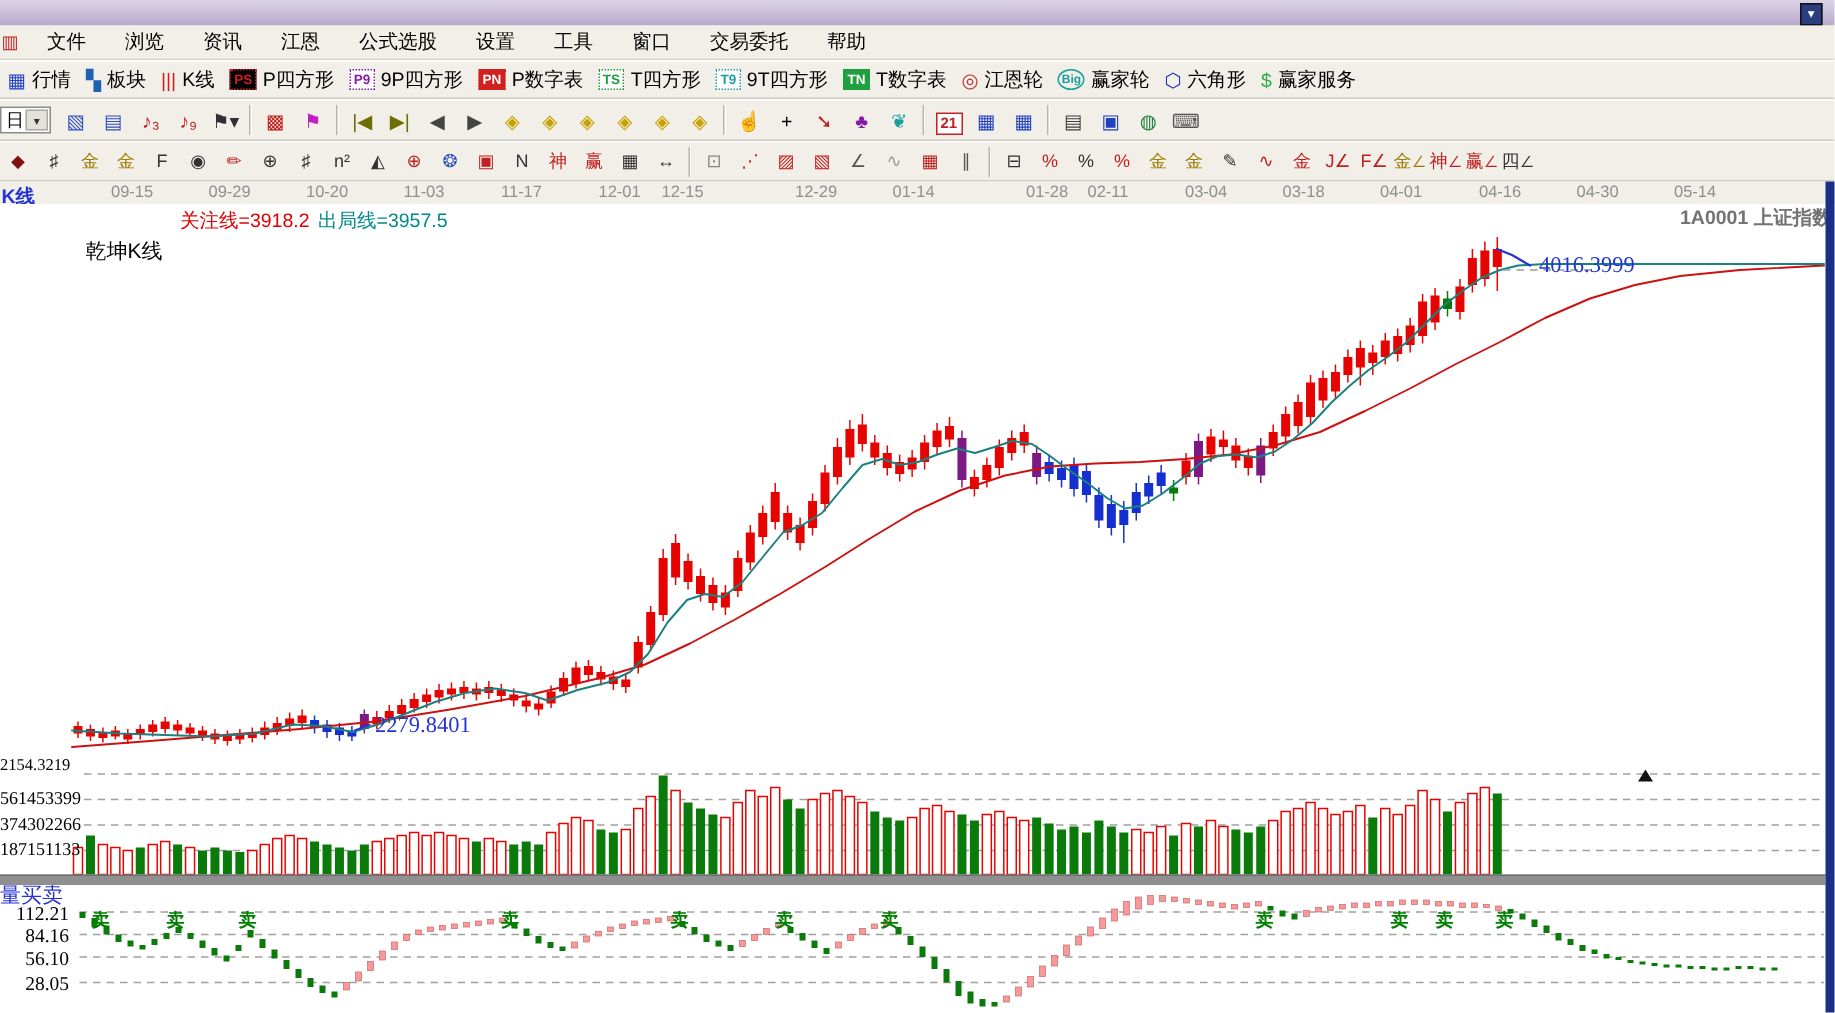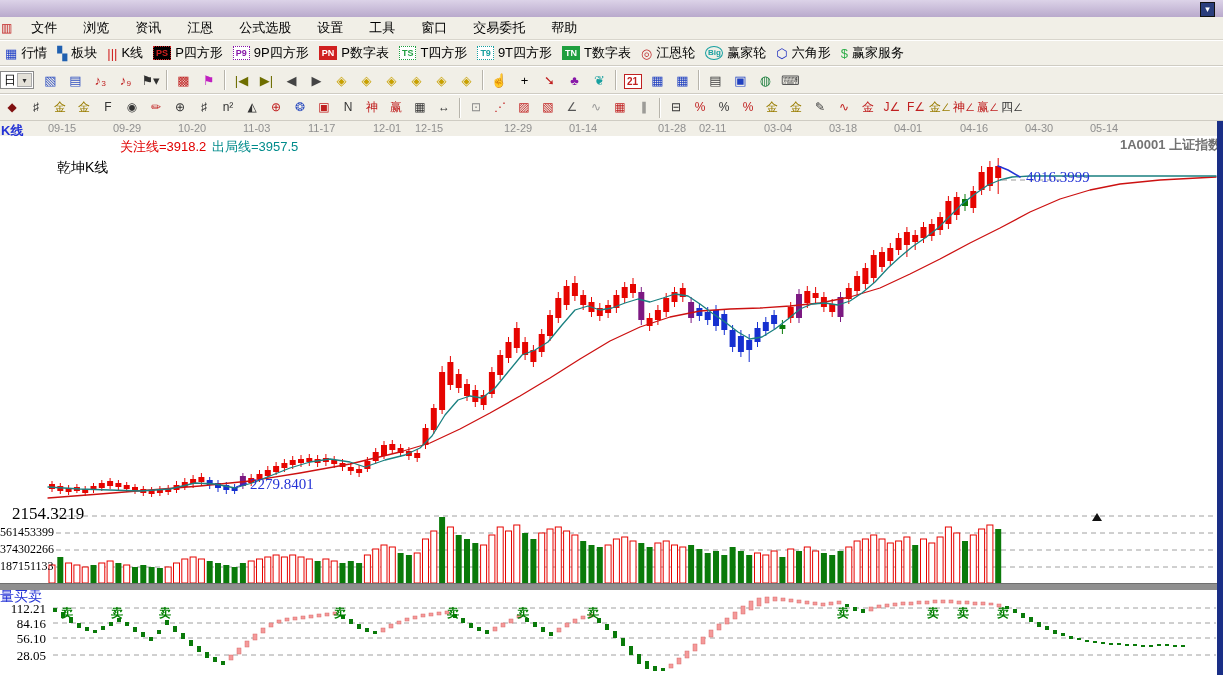--- a/index.html
+++ b/index.html
@@ -19,32 +19,32 @@
   .tb-glyph{font-size:13px;margin-right:4px;}
   .tb-badge{display:inline-block;font-size:9px;font-weight:bold;line-height:12px;padding:0 2px;margin-right:4px;border-width:1px;border-style:dotted;}
   .tb-round{display:inline-block;font-size:8px;font-weight:bold;line-height:12px;width:16px;text-align:center;border-radius:50%;border-width:1px;border-style:solid;margin-right:4px;}
   .icon-cell{width:25px;text-align:center;font-size:13px;line-height:25px;flex:0 0 auto;}
   .t3 .icon-cell{width:24px;font-size:12px;}
   .tb-sep{width:1px;height:20px;background:#b7b4ab;border-right:1px solid #fff;margin:0 3px;flex:0 0 auto;}
   .combo{width:34px;height:18px;background:#fff;border:1px solid #8a8a8a;font-size:12px;line-height:16px;padding-left:3px;box-sizing:border-box;margin:0 4px 0 0;position:relative;}
   .combo i{position:absolute;right:1px;top:1px;bottom:1px;width:13px;background:#e4e1d8;border:1px solid #aaa;font-style:normal;font-size:8px;line-height:14px;text-align:center;color:#333;}
   .badge21{display:inline-block;width:16px;font-size:10px;font-weight:bold;color:#c02020;background:#fff;border:1px solid #c02020;line-height:13px;text-align:center;}
   .datebar{position:absolute;left:0;top:121px;width:1223px;height:15px;background:#f1efe7;font-size:11px;color:#8f8f8f;}
-  .date-label{position:absolute;top:1px;}
+  .date-label{position:absolute;top:1px;margin-left:26px;}
   .chartwhite{position:absolute;left:0;top:136px;width:1217px;height:539px;background:#fff;}
   #plot{position:absolute;left:0;top:0;width:1223px;height:675px;pointer-events:none;}
   .abs{position:absolute;white-space:nowrap;}
   .kx-label{left:1px;top:122px;color:#2433d6;font-size:13px;font-weight:bold;}
   .panel-title{left:57px;top:137px;font-size:14px;color:#000;margin-top:22px;}
   .attn{left:120px;top:138px;font-size:13px;color:#e00000;}
   .exit{left:212px;top:138px;font-size:13px;color:#008b8b;}
   .symbol{left:1120px;top:136px;font-size:13px;font-weight:bold;color:#737373;}
   .hi-ann{left:1026px;top:169px;font-size:15px;color:#2433d6;font-family:"Liberation Serif",serif;}
   .lo-ann{left:250px;top:476px;font-size:15px;color:#2433d6;font-family:"Liberation Serif",serif;}
-  .scale-num{left:12px;font-size:17px;color:#000;font-family:"Liberation Serif",serif;}
+  .scale-num{left:0;font-size:11px;color:#000;font-family:"Liberation Serif",serif;}
   .ind-num{font-size:13px;color:#000;font-family:"Liberation Serif",serif;text-align:right;width:46px;left:0;}
   .ind-title{left:0;top:588px;font-size:14px;color:#2433d6;}
   .sell{font-size:12px;font-weight:bold;color:#008000;top:605px;}
   .sepbar{position:absolute;left:0;top:583px;width:1217px;height:7px;background:#8f8f8f;border-top:1px solid #6f6f6f;box-sizing:border-box;}
   .rightstrip{position:absolute;left:1217px;top:121px;width:6px;height:554px;background:#1a2f86;}
 </style>
 </head>
 <body>
 
 <div class="stage">

